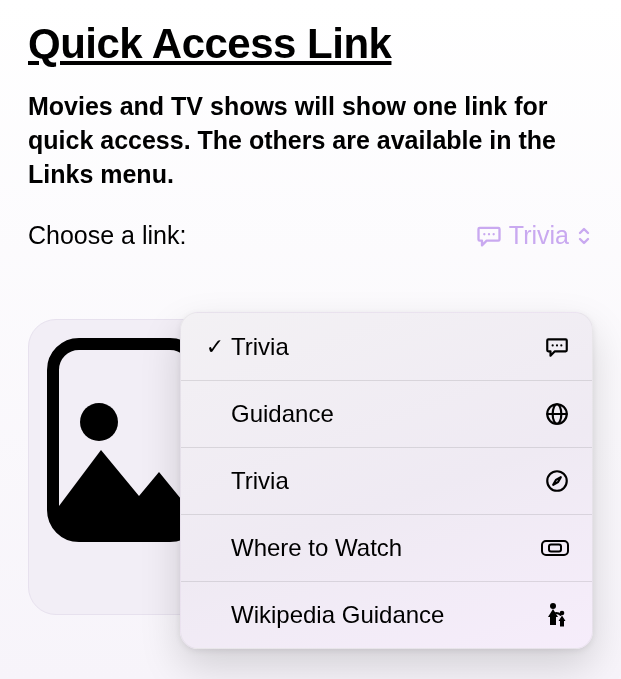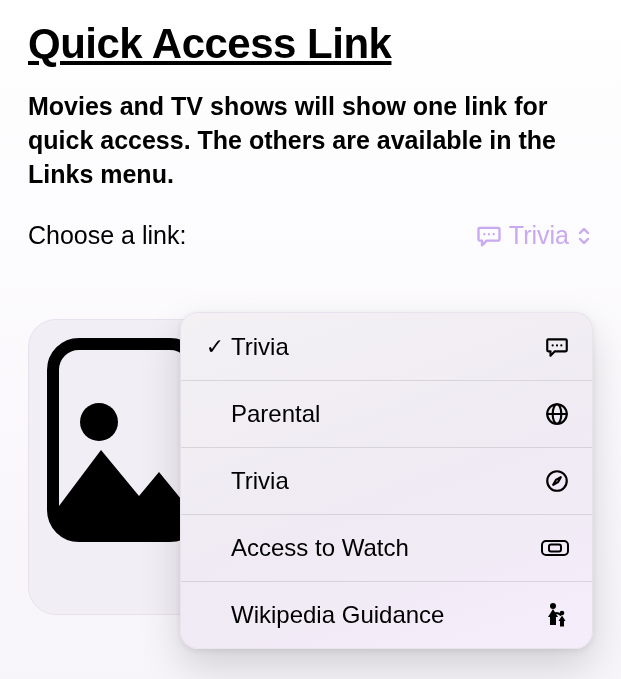--- a/index.html
+++ b/index.html
@@ -149,21 +149,21 @@
         <path d="M4 5h16a1 1 0 0 1 1 1v9a1 1 0 0 1-1 1H10l-4 4v-4H4a1 1 0 0 1-1-1V6a1 1 0 0 1 1-1z"></path>
         <circle cx="8" cy="10.5" r="1" fill="#000" stroke="none"></circle>
         <circle cx="12" cy="10.5" r="1" fill="#000" stroke="none"></circle>
         <circle cx="16" cy="10.5" r="1" fill="#000" stroke="none"></circle>
       </svg>
     </span>
   </div>
 
   <div class="dropdown-item">
     <span class="check-col"></span>
-    <span class="item-label">Parental</span>
+    <span class="item-label">Guidance</span>
     <span class="item-icon">
       <svg width="26" height="26" viewBox="0 0 24 24" fill="none" stroke="#000" stroke-width="2" stroke-linecap="round" stroke-linejoin="round">
         <circle cx="12" cy="12" r="9"></circle>
         <ellipse cx="12" cy="12" rx="4" ry="9"></ellipse>
         <line x1="3" y1="12" x2="21" y2="12"></line>
       </svg>
     </span>
   </div>
 
   <div class="dropdown-item">
@@ -172,21 +172,21 @@
     <span class="item-icon">
       <svg width="26" height="26" viewBox="0 0 24 24" fill="none" stroke="#000" stroke-width="2" stroke-linecap="round" stroke-linejoin="round">
         <circle cx="12" cy="12" r="9"></circle>
         <polygon points="15.5 8.5 13 13 8.5 15.5 11 11" fill="none"></polygon>
       </svg>
     </span>
   </div>
 
   <div class="dropdown-item">
     <span class="check-col"></span>
-    <span class="item-label">Access to Watch</span>
+    <span class="item-label">Where to Watch</span>
     <span class="item-icon">
       <svg width="30" height="26" viewBox="0 0 30 24" fill="none" stroke="#000" stroke-width="2" stroke-linecap="round" stroke-linejoin="round">
         <rect x="2" y="5" width="26" height="14" rx="4"></rect>
         <rect x="9" y="8.5" width="12" height="7" rx="2"></rect>
       </svg>
     </span>
   </div>
 
   <div class="dropdown-item">
     <span class="check-col"></span>

